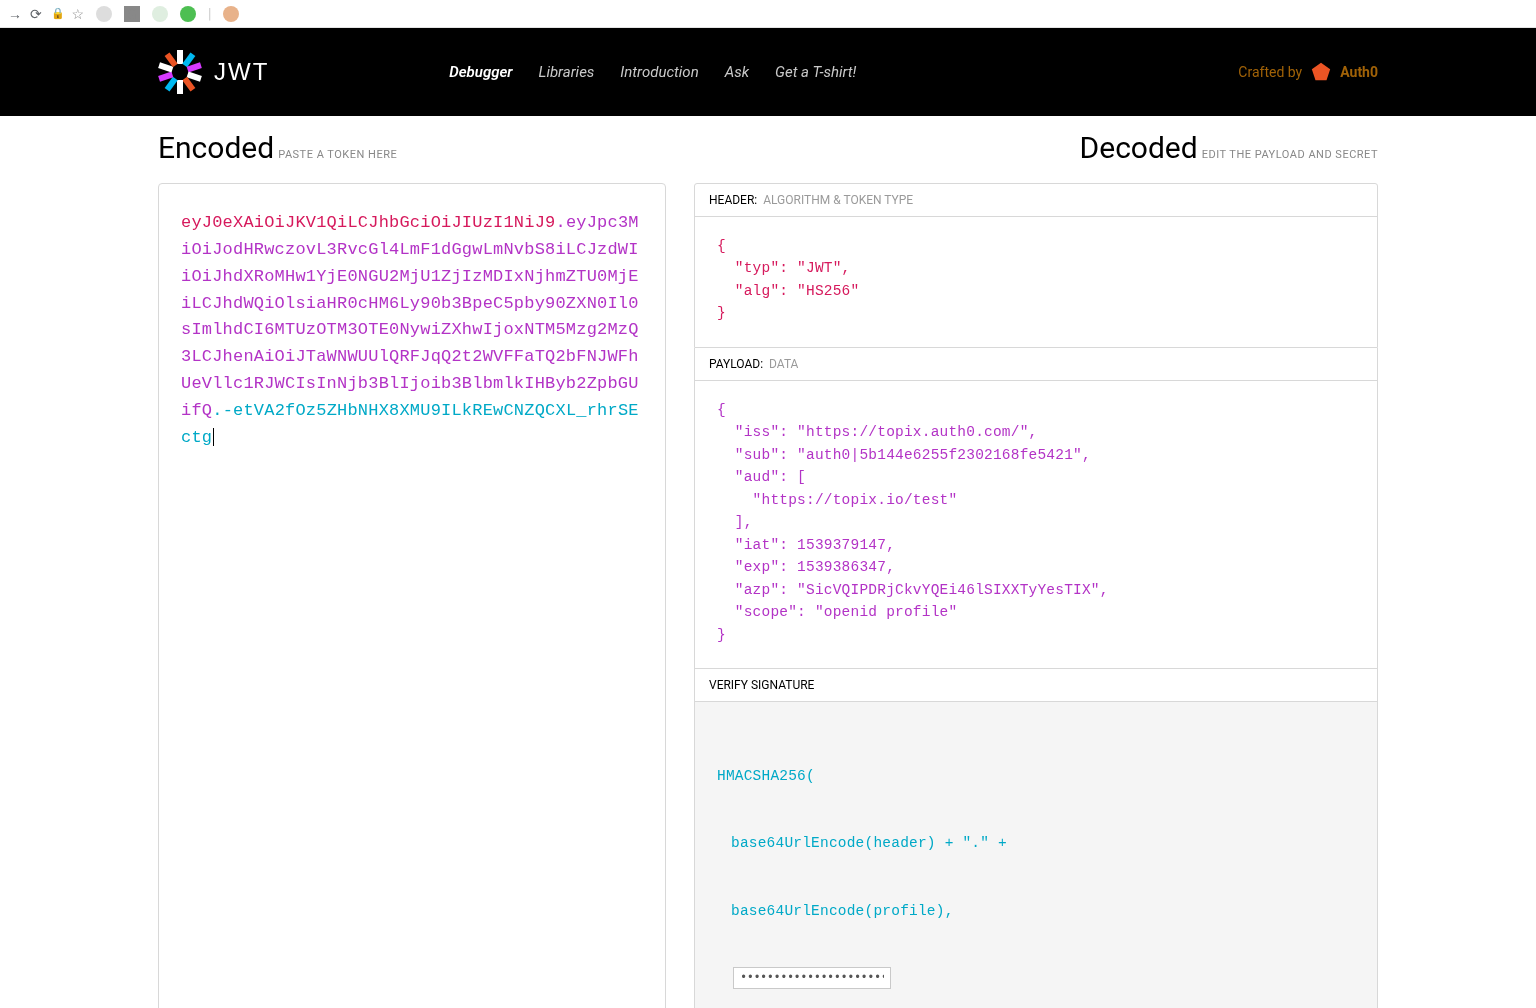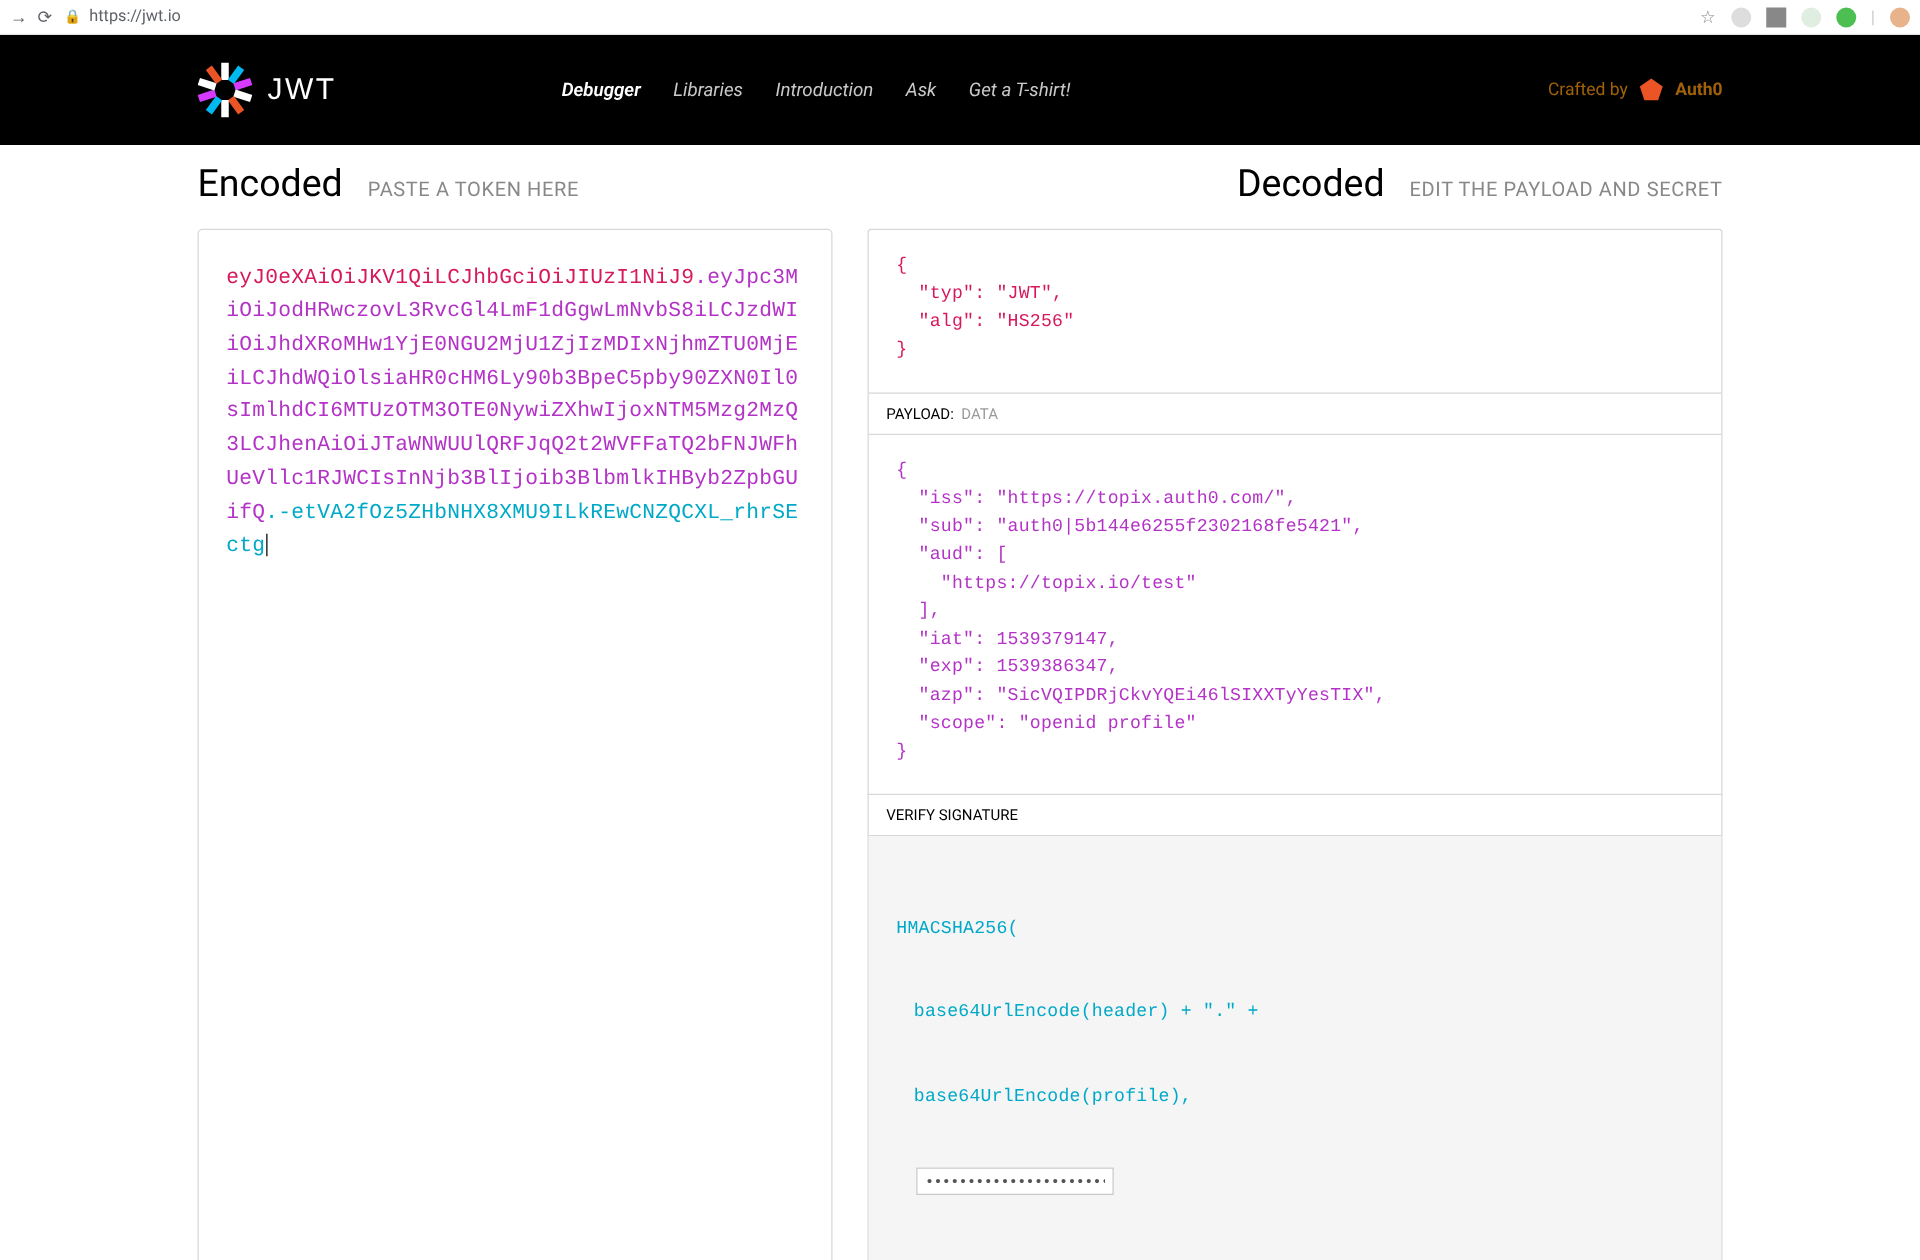--- a/index.html
+++ b/index.html
@@ -56,21 +56,21 @@
   .crafted {
     margin-left:auto; color:#a16207; font-size:14px; display:flex; align-items:center; gap:8px;
   }
   .auth0-mark { width:22px; height:22px; }
   .crafted b { font-weight:700; }
 
   
   .wrapper { padding: 14px 158px 40px 158px; }
   .titles { display:flex; }
   .panel-title { font-size:30px; font-weight:400; color:#000; }
-  .panel-hint  { font-size:16px; color:#888; text-transform:uppercase; letter-spacing:.5px; margin-left:20px;}
+  .panel-hint  { font-size:11px; color:#888; text-transform:uppercase; letter-spacing:.5px; margin-left:4px;}
   .titles .left, .titles .right { display:flex; align-items:baseline; }
   .titles .left { flex:0 0 532px; }
   .titles .right { flex:1;justify-content:flex-end; }
 
   .columns { display:flex; gap:28px; margin-top:18px; align-items:stretch; }
   .encoded-box {
     width: 508px;
     border:1px solid #d8d8d8;
     border-radius:4px;
     padding: 26px 22px;
@@ -132,21 +132,20 @@
 </style>
 </head>
 <body>
 
 <div class="chrome">
   <div class="nav-buttons">
     <span>→</span>
     <span>⟳</span>
   </div>
   <span class="lock">🔒</span>
-  <span class="url">https://jwt.io</span>
   <div class="right-icons">
     <span>☆</span>
     <span class="circle-icon" style="background:#ddd"></span>
     <span class="gbox">G</span>
     <span class="circle-icon" style="background:#dfeee0"></span>
     <span class="circle-icon" style="background:#4dbf52"></span>
     <span style="color:#ccc">|</span>
     <span class="circle-icon" style="background:#e8b28a"></span>
   </div>
 </div>
@@ -204,20 +203,24 @@
 
   <div class="columns">
 
     <div class="encoded-box">
       <pre><span class="tok-header">eyJ0eXAiOiJKV1QiLCJhbGciOiJIUzI1NiJ9</span><span class="tok-payload">.</span><span class="tok-payload">eyJpc3MiOiJodHRwczovL3RvcGl4LmF1dGgwLmNvbS8iLCJzdWIiOiJhdXRoMHw1YjE0NGU2MjU1ZjIzMDIxNjhmZTU0MjEiLCJhdWQiOlsiaHR0cHM6Ly90b3BpeC5pby90ZXN0Il0sImlhdCI6MTUzOTM3OTE0NywiZXhwIjoxNTM5Mzg2MzQ3LCJhenAiOiJTaWNWUUlQRFJqQ2t2WVFFaTQ2bFNJWFhUeVllc1RJWCIsInNjb3BlIjoib3BlbmlkIHByb2ZpbGUifQ</span><span class="tok-sig">.</span><span class="tok-sig">-etVA2fOz5ZHbNHX8XMU9ILkREwCNZQCXL_rhrSEctg</span><span class="cursor"></span></pre>
     </div>
 
     <div class="decoded-col">
 
       <div class="dec-box">
+        <div class="dec-head">
+          <span>HEADER:</span>
+          <span class="sub">ALGORITHM &amp; TOKEN TYPE</span>
+        </div>
         <div class="dec-body">
           <pre class="json-h">{
   "typ": "JWT",
   "alg": "HS256"
 }</pre>
         </div>
       </div>
 
       <div class="dec-box">
         <div class="dec-head">

